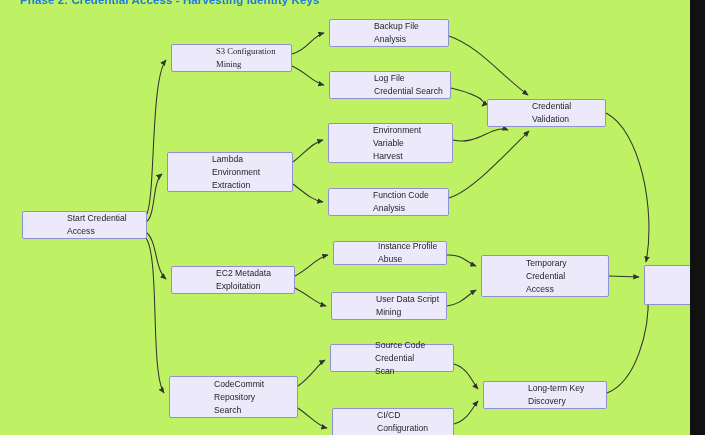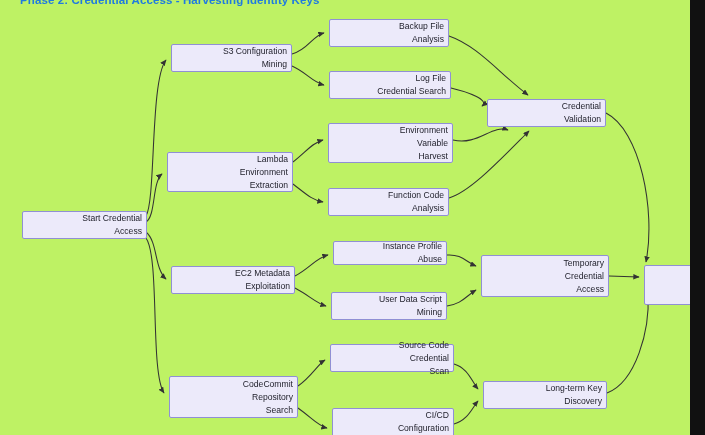--- a/index.html
+++ b/index.html
@@ -45,21 +45,21 @@
   }
   .node {
     position: absolute;
     box-sizing: border-box;
     background: #eceafa;
     border: 1px solid #9090d4;
     border-radius: 2px;
     display: flex;
     align-items: center;
     justify-content: center;
-    text-align: right;
+    text-align: left;
     z-index: 3;
     padding-left: 40px;
   }
   .node .label {
     font-size: 8.6px;
     color: #1d1d28;
     line-height: 13px;
     padding: 0 4px;
     white-space: pre-line;
   }
@@ -107,21 +107,21 @@
 
       <path d="M606,113 C640,130 656,210 646,262"></path>
       <path d="M607,393 C636,382 650,330 648,294"></path>
     </g>
   </svg>
 
   <div class="node" style="left:22px; top:211px; width:125px; height:28px;">
     <span class="label">Start Credential Access</span>
   </div>
 
-  <div class="node" style="left:171px; top:44px; width:121px; height:28px;">
+  <div class="node" style="left:171px; top:44px; width:121px; height:28px;font-family:Liberation Serif, serif;">
     <span class="label">S3 Configuration Mining</span>
   </div>
 
   <div class="node" style="left:329px; top:19px; width:120px; height:28px;">
     <span class="label">Backup File Analysis</span>
   </div>
 
   <div class="node" style="left:329px; top:71px; width:122px; height:28px;">
     <span class="label">Log File Credential Search</span>
   </div>

